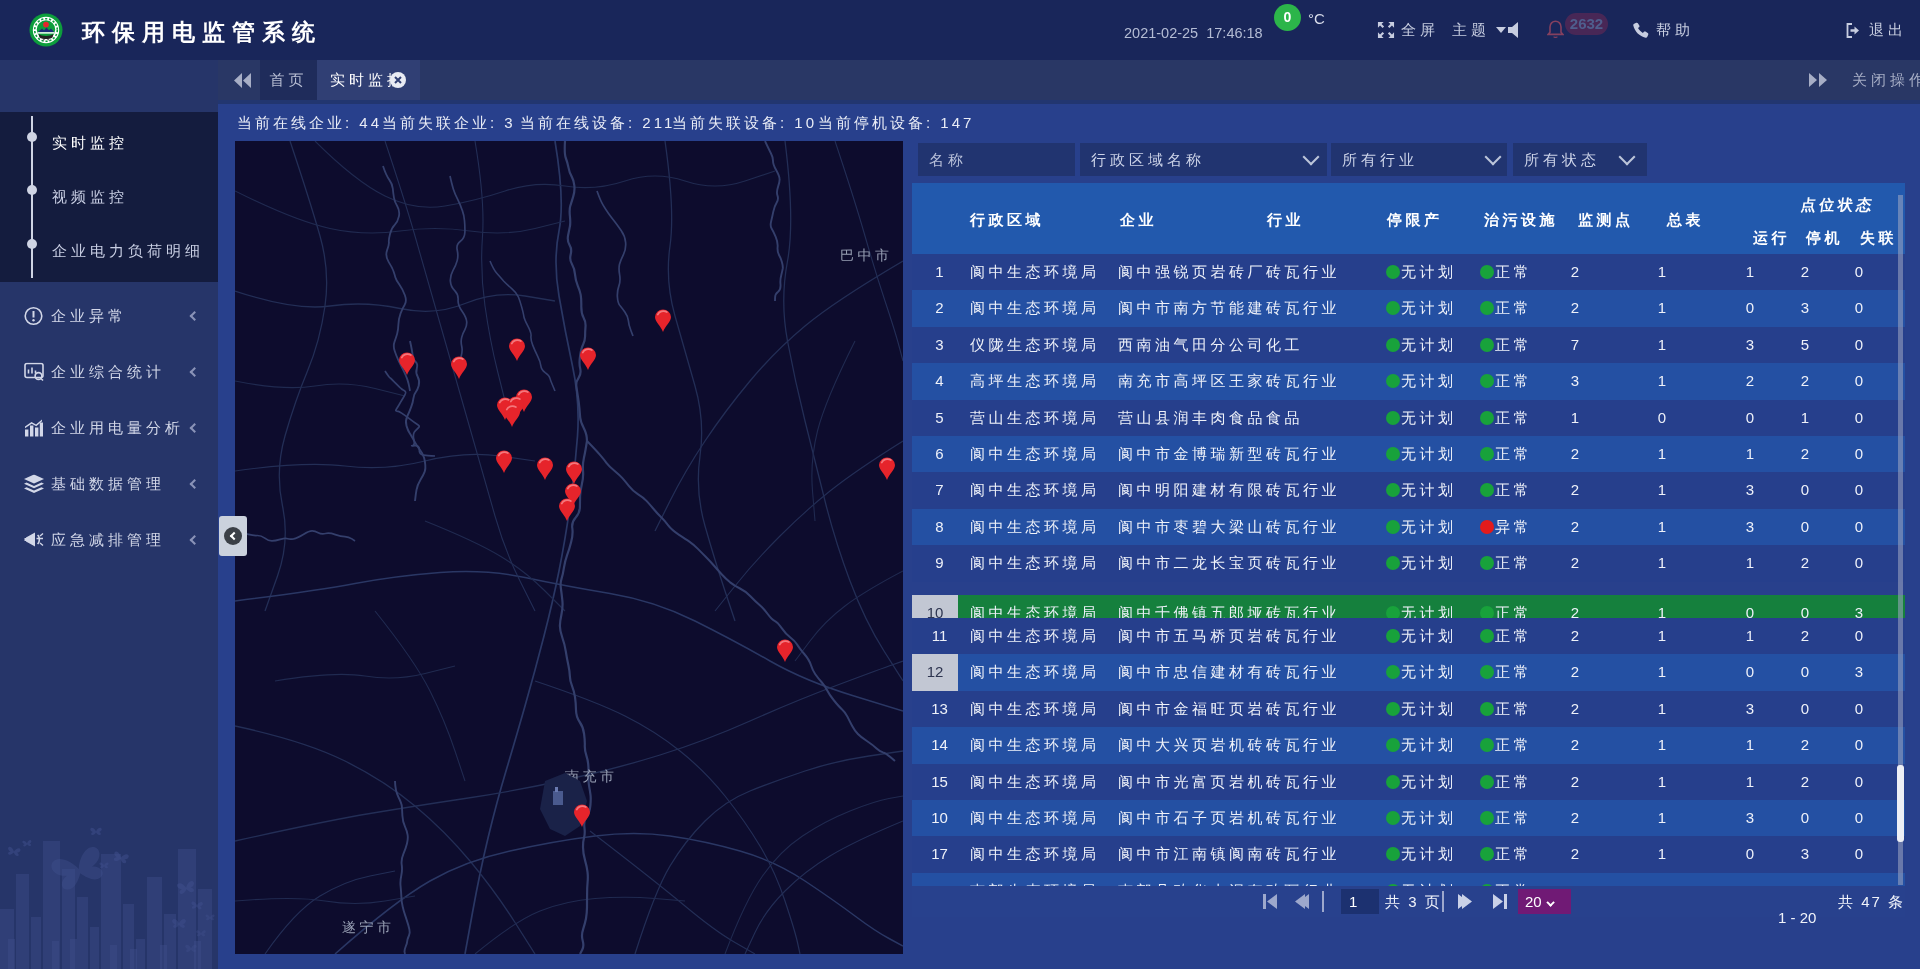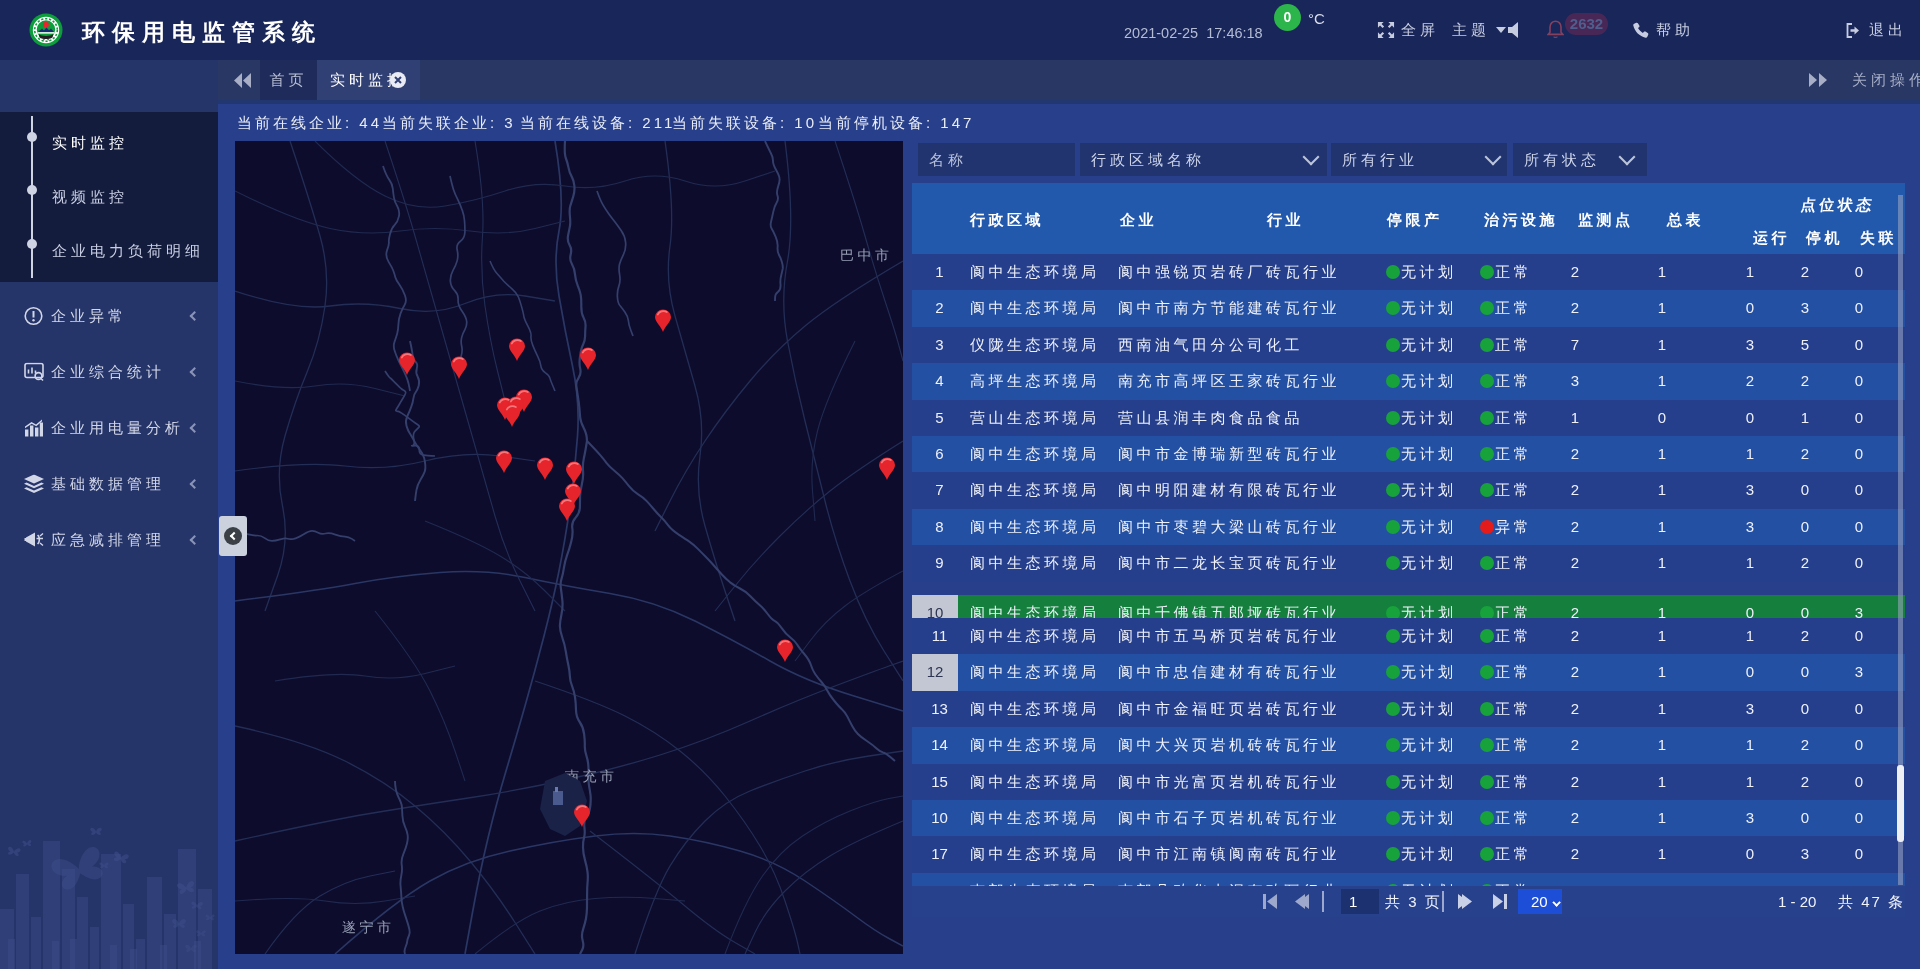--- a/index.html
+++ b/index.html
@@ -630,19 +630,19 @@
   <div style="position:absolute;left:429px;top:3px;width:38px;height:25px;background:#1C3170;color:#fff;padding-left:8px;line-height:25px">1</div>
   <div style="position:absolute;left:473px;top:7px;color:#f0f3fa;letter-spacing:2px">共 3 页</div>
   <div style="position:absolute;left:530px;top:5px;width:2px;height:21px;background:#9da8cc"></div>
   <svg width="14" height="15" viewBox="0 0 14 15" fill="#c9d1e8" style="position:absolute;left:546px;top:8px">
       <path d="M0 0 L0 15 L10 7.5 Z M4 0 L4 15 L14 7.5 Z"></path>
     </svg>
   <svg width="14" height="15" viewBox="0 0 14 15" fill="#c9d1e8" style="position:absolute;left:581px;top:8px">
       <path d="M0 0 L0 15 L10 7.5 Z"></path>
       <rect x="11" y="0" width="3" height="15"></rect>
     </svg>
-  <div style="position:absolute;left:606px;top:3px;width:44px;height:25px;background:#1d4ed8;color:#fff;line-height:25px;padding-left:13px">20<span style="display:inline-block;margin-left:7px;width:6px;height:6px;border-left:2px solid #fff;border-bottom:2px solid #fff;transform:rotate(-45deg) translateY(-2px)"></span></div>
-  <div style="position:absolute;left:866px;top:7px;color:#f0f3fa">1 - 20</div>
+  <div style="position:absolute;left:606px;top:3px;width:53px;height:25px;background:#701a75;color:#fff;line-height:25px;padding-left:7px">20<span style="display:inline-block;margin-left:7px;width:6px;height:6px;border-left:2px solid #fff;border-bottom:2px solid #fff;transform:rotate(-45deg) translateY(-2px)"></span></div>
+  <div style="position:absolute;left:866px;top:23px;color:#f0f3fa">1 - 20</div>
   <div style="position:absolute;left:926px;top:7px;color:#f0f3fa;letter-spacing:2px;white-space:nowrap">共 47 条</div>
 </div>
 
 <div style="position:absolute;left:1898px;top:195px;width:5px;height:690px;background:rgba(160,168,195,0.55);z-index:9"></div>
 <div style="position:absolute;left:1897px;top:765px;width:7px;height:77px;background:#edeff5;border-radius:3px;z-index:10"></div>
 
 </body></html>

